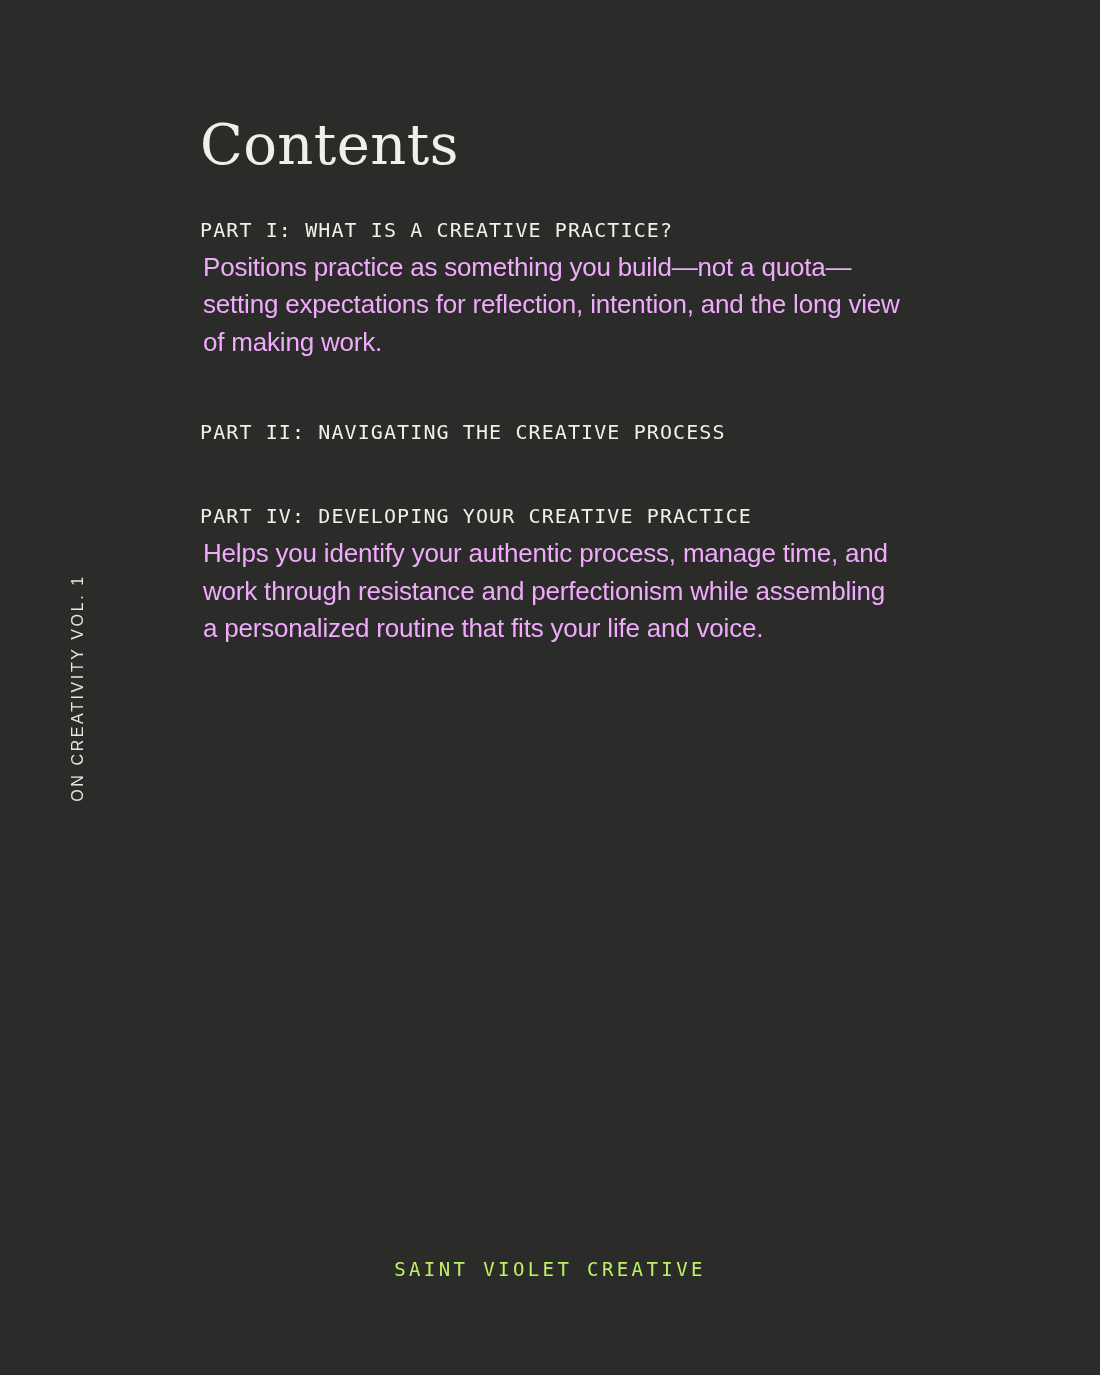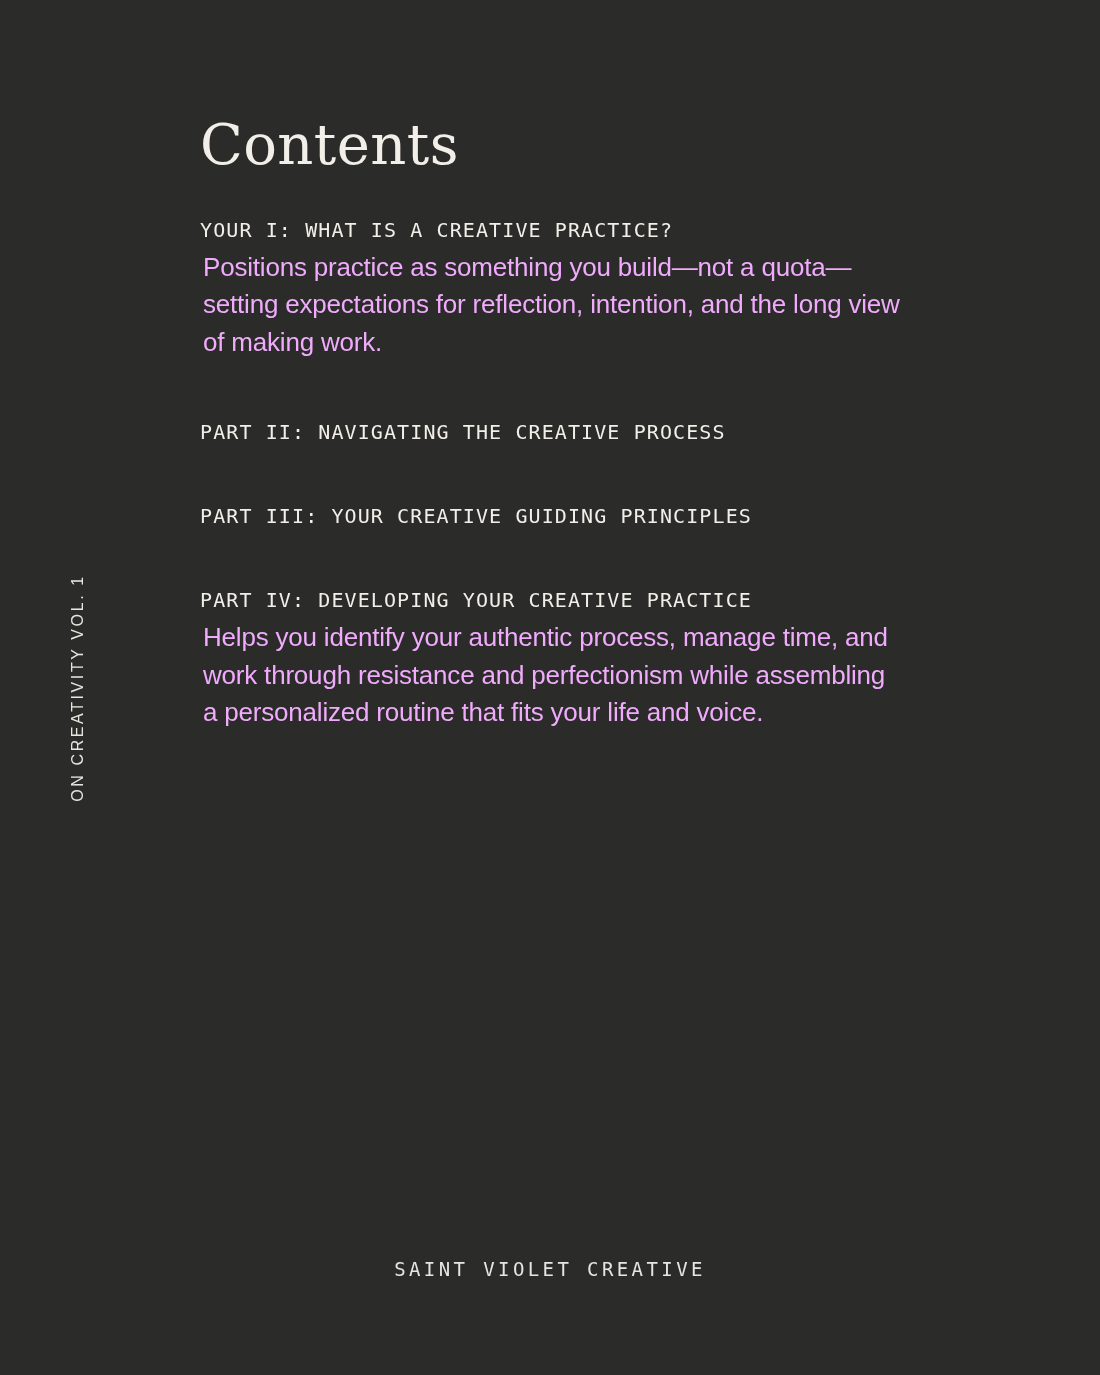--- a/index.html
+++ b/index.html
@@ -100,49 +100,48 @@
     left: 0;
     top: 1258px;
     width: 1100px;
     text-align: center;
   }
   .footer-text {
     font-family: "DejaVu Sans Mono", "Liberation Mono", monospace;
     font-size: 19px;
     font-weight: 400;
     letter-spacing: 3.4px;
-    color: #e5e5e5;
+    color: #bef264;
   }
 </style>
 </head>
 <body>
 
 <div class="page">
 
   <div class="spine">
     <div class="spine-label">ON CREATIVITY VOL. 1</div>
   </div>
 
   <div class="content">
 
     <h1 class="title">Contents</h1>
 
     <div class="sections">
 
       <div class="section">
-        <div class="section-heading">YOUR I: WHAT IS A CREATIVE PRACTICE?</div>
+        <div class="section-heading">PART I: WHAT IS A CREATIVE PRACTICE?</div>
         <p class="section-body">Positions practice as something you build—not a quota—setting expectations for reflection, intention, and the long view of making work.</p>
       </div>
 
       <div class="section">
         <div class="section-heading">PART II: NAVIGATING THE CREATIVE PROCESS</div>
       </div>
 
       <div class="section">
-        <div class="section-heading">PART III: YOUR CREATIVE GUIDING PRINCIPLES</div>
       </div>
 
       <div class="section">
         <div class="section-heading">PART IV: DEVELOPING YOUR CREATIVE PRACTICE</div>
         <p class="section-body">Helps you identify your authentic process, manage time, and work through resistance and perfectionism while assembling a personalized routine that fits your life and voice.</p>
       </div>
 
     </div>
   </div>
 

